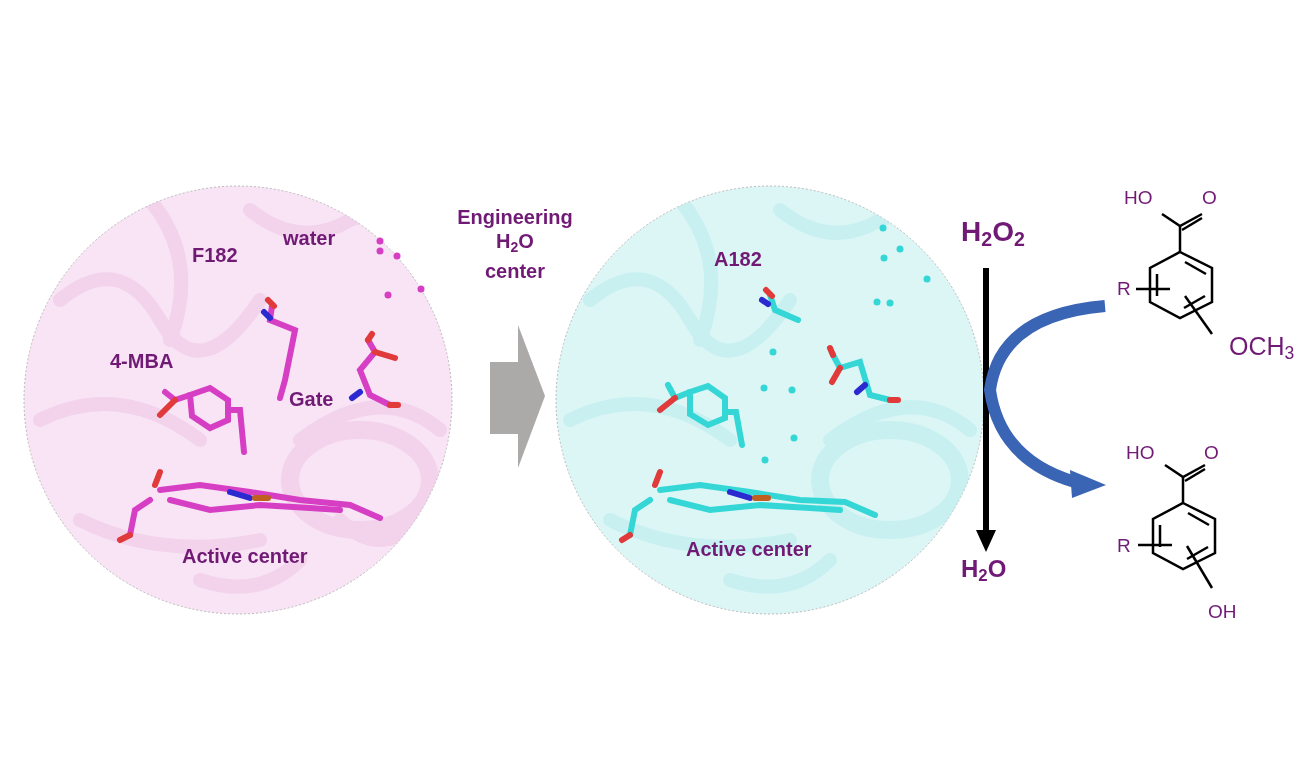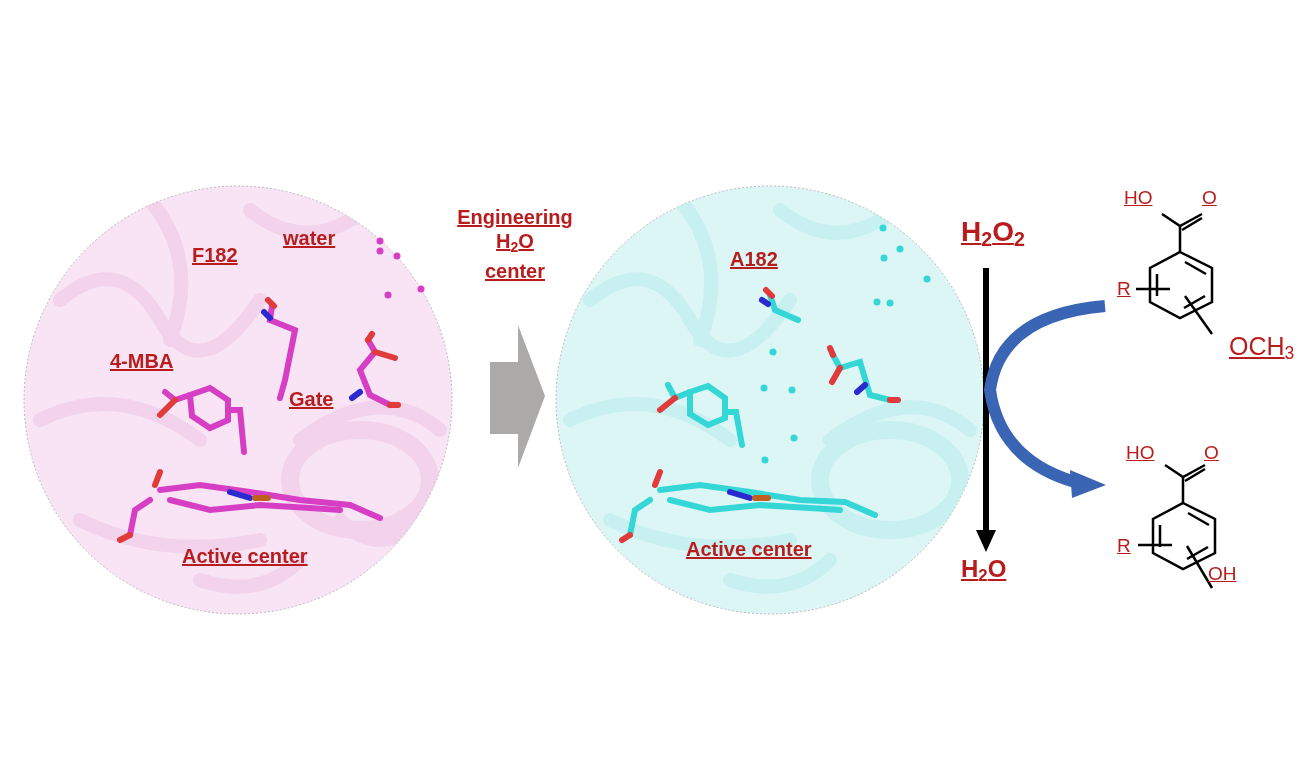--- a/index.html
+++ b/index.html
@@ -1,19 +1,19 @@
 <!DOCTYPE html>
 <html><head>
 <meta charset="utf-8">
 <style>
   html, body { margin: 0; padding: 0; background: #ffffff; }
   body { width: 1308px; height: 768px; position: relative; overflow: hidden;
          font-family: "Liberation Sans", sans-serif; }
-  .lbl { position: absolute; font-weight: bold; color: #b91c1c; font-size: 20px;
-         white-space: nowrap; font-family: "Liberation Sans", sans-serif; text-decoration: underline; }
+  .lbl { position: absolute; font-weight: bold; color: #701a75; font-size: 20px;
+         white-space: nowrap; font-family: "Liberation Sans", sans-serif; }
   .lbl sub { font-size: 0.7em; vertical-align: -0.25em; }
   .center-lbl { text-align: center; line-height: 24px; }
   svg { position: absolute; left: 0; top: 0; }
 </style>
 </head>
 <body>
 
 <svg width="1308" height="768" viewBox="0 0 1308 768">
   <defs>
     <clipPath id="clipL">
@@ -179,27 +179,27 @@
 <div class="lbl" style="left:110px;top:350px;">4-MBA</div>
 <div class="lbl" style="left:289px;top:388px;">Gate</div>
 <div class="lbl" style="left:182px;top:545px;">Active center</div>
 
 <div class="lbl center-lbl" style="left:440px;top:205px;width:150px;">
   <div>Engineering</div>
   <div><span>H</span><sub>2</sub><span>O</span></div>
   <div>center</div>
 </div>
 
-<div class="lbl" style="left:730px;top:248px;">A182</div>
+<div class="lbl" style="left:714px;top:248px;">A182</div>
 <div class="lbl" style="left:686px;top:538px;">Active center</div>
 
 <div class="lbl" style="left:961px;top:216px;font-size:28px;"><span>H</span><sub>2</sub><span>O</span><sub>2</sub></div>
 <div class="lbl" style="left:961px;top:555px;font-size:24px;"><span>H</span><sub>2</sub><span>O</span></div>
 
 <div class="lbl" style="left:1124px;top:187px;font-weight:normal;font-size:19px;">HO</div>
 <div class="lbl" style="left:1202px;top:187px;font-weight:normal;font-size:19px;">O</div>
 <div class="lbl" style="left:1117px;top:278px;font-weight:normal;font-size:19px;">R</div>
 <div class="lbl" style="left:1229px;top:332px;font-weight:normal;font-size:25px;text-align:right;"><span>OCH</span><sub>3</sub></div>
 
 <div class="lbl" style="left:1126px;top:442px;font-weight:normal;font-size:19px;">HO</div>
 <div class="lbl" style="left:1204px;top:442px;font-weight:normal;font-size:19px;">O</div>
 <div class="lbl" style="left:1117px;top:535px;font-weight:normal;font-size:19px;">R</div>
-<div class="lbl" style="left:1208px;top:563px;font-weight:normal;font-size:19px;">OH</div>
+<div class="lbl" style="left:1208px;top:601px;font-weight:normal;font-size:19px;">OH</div>
 
 </body></html>

